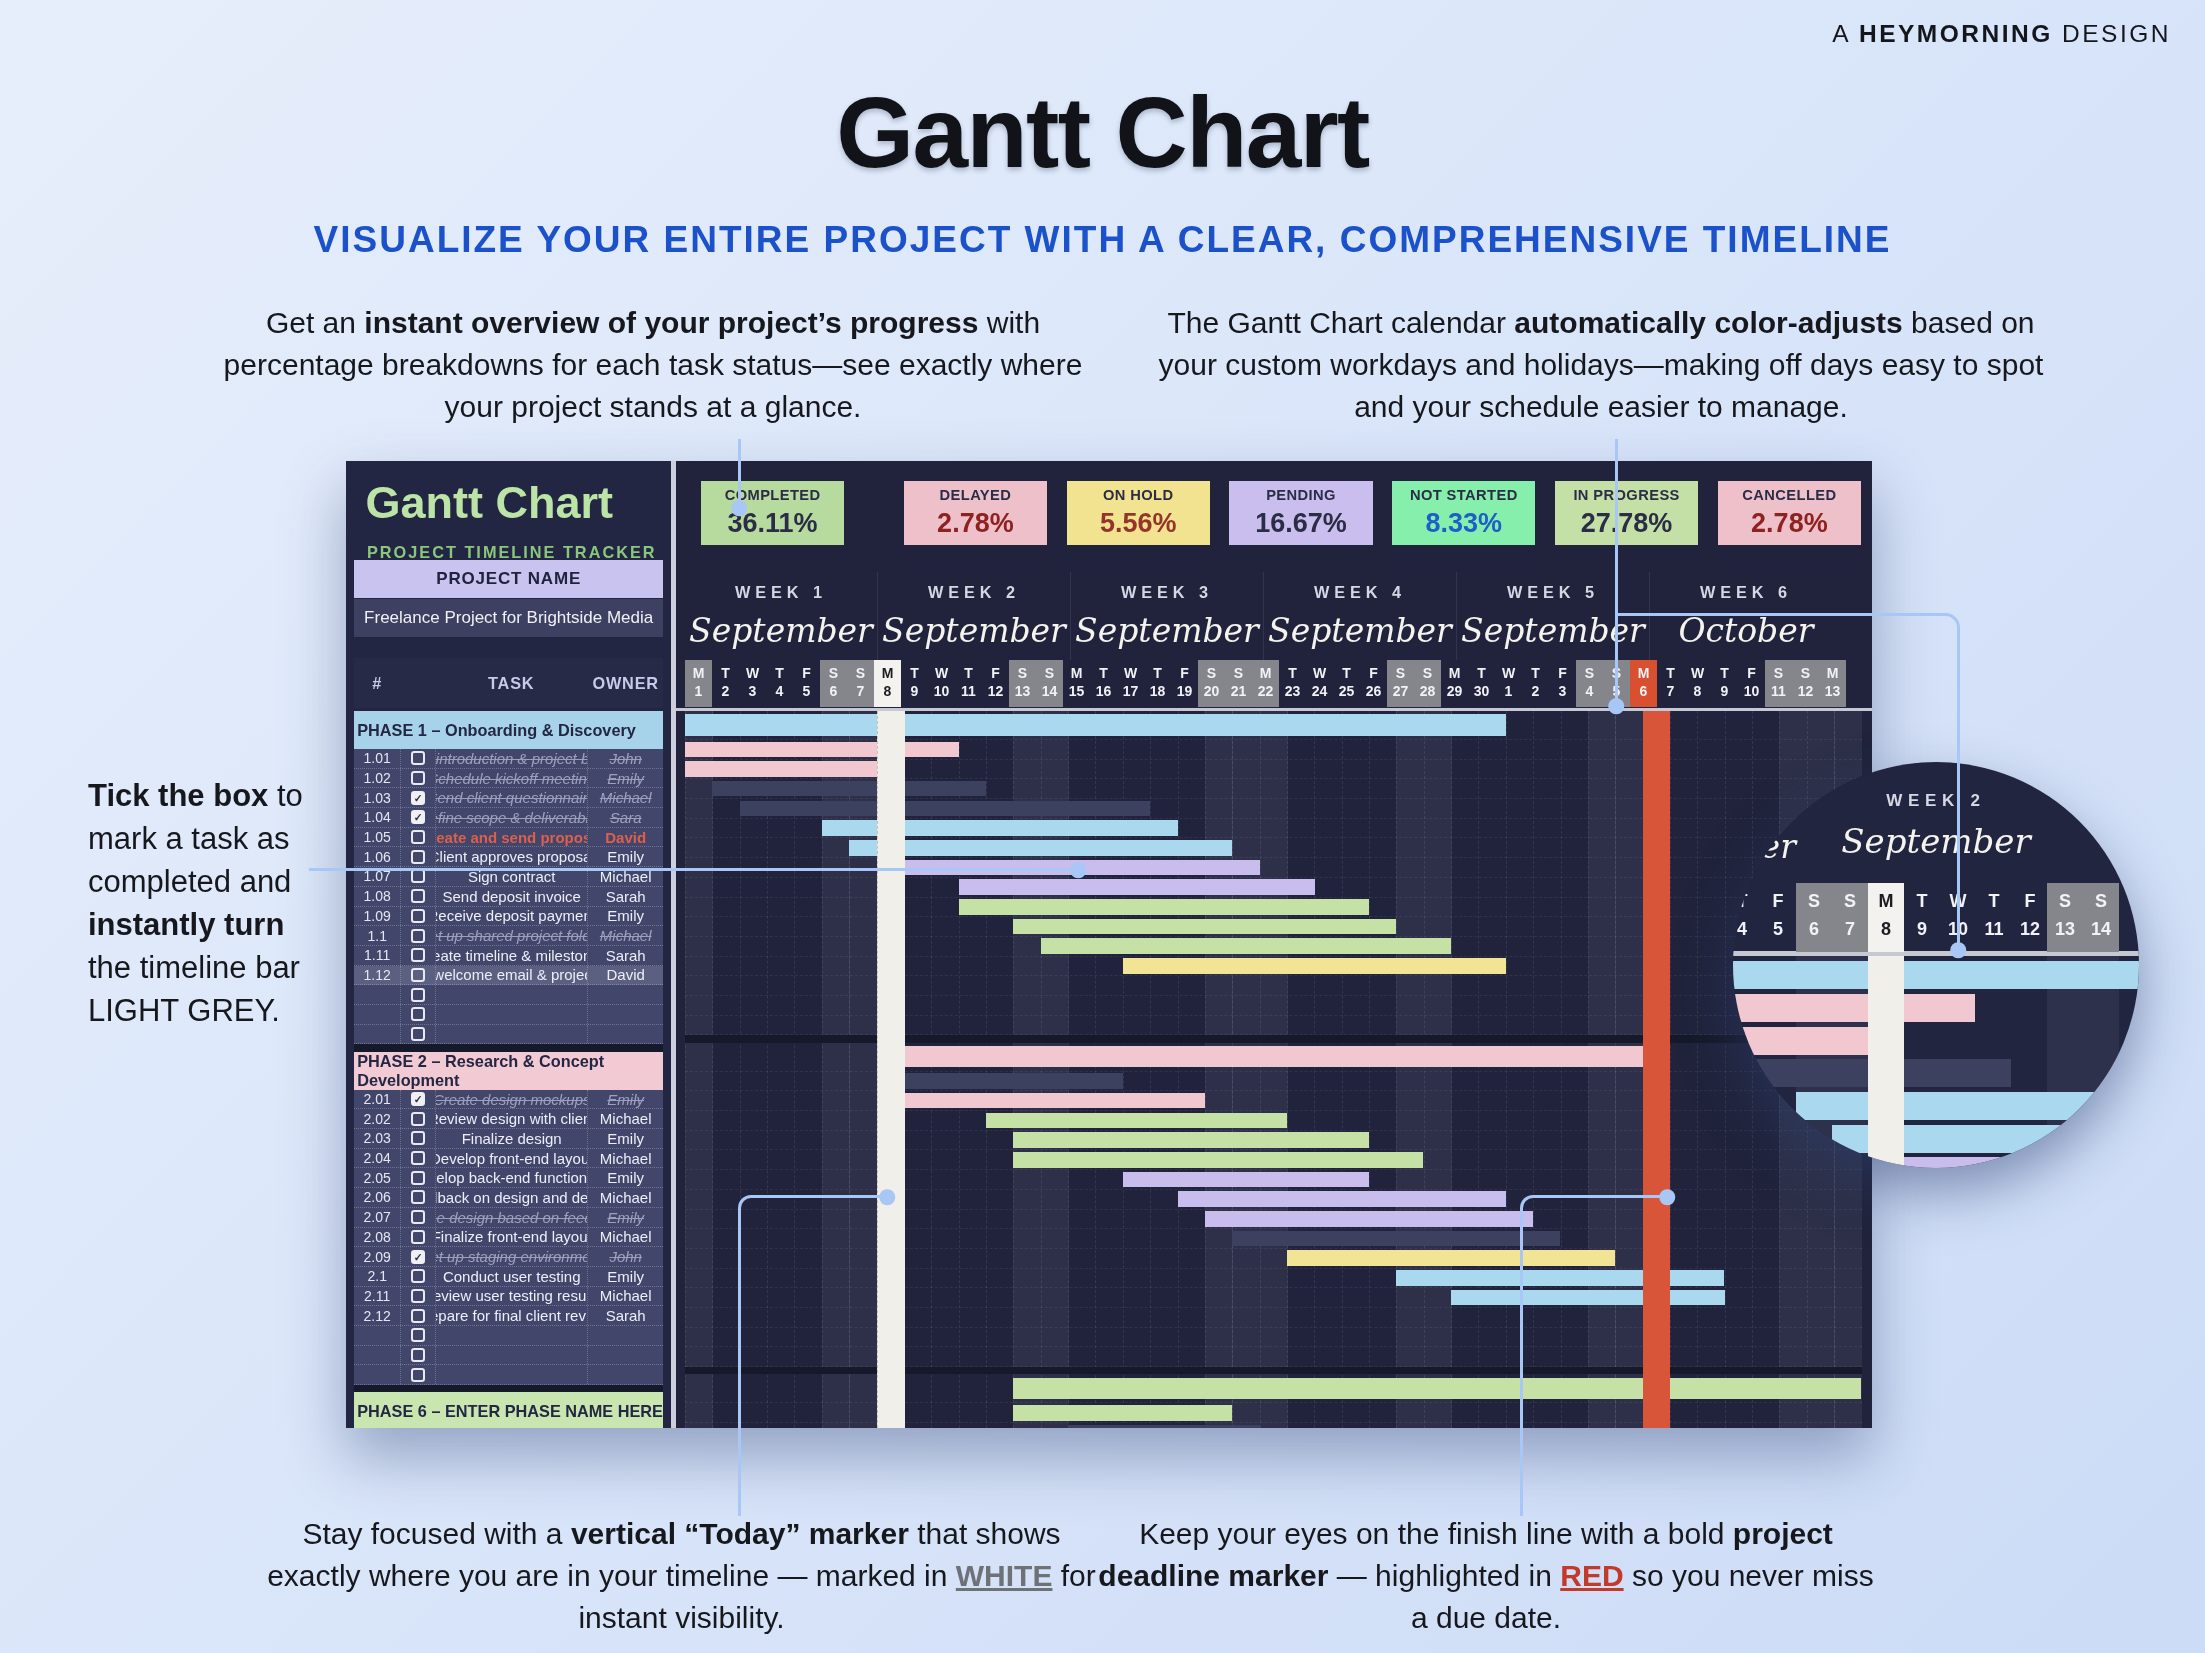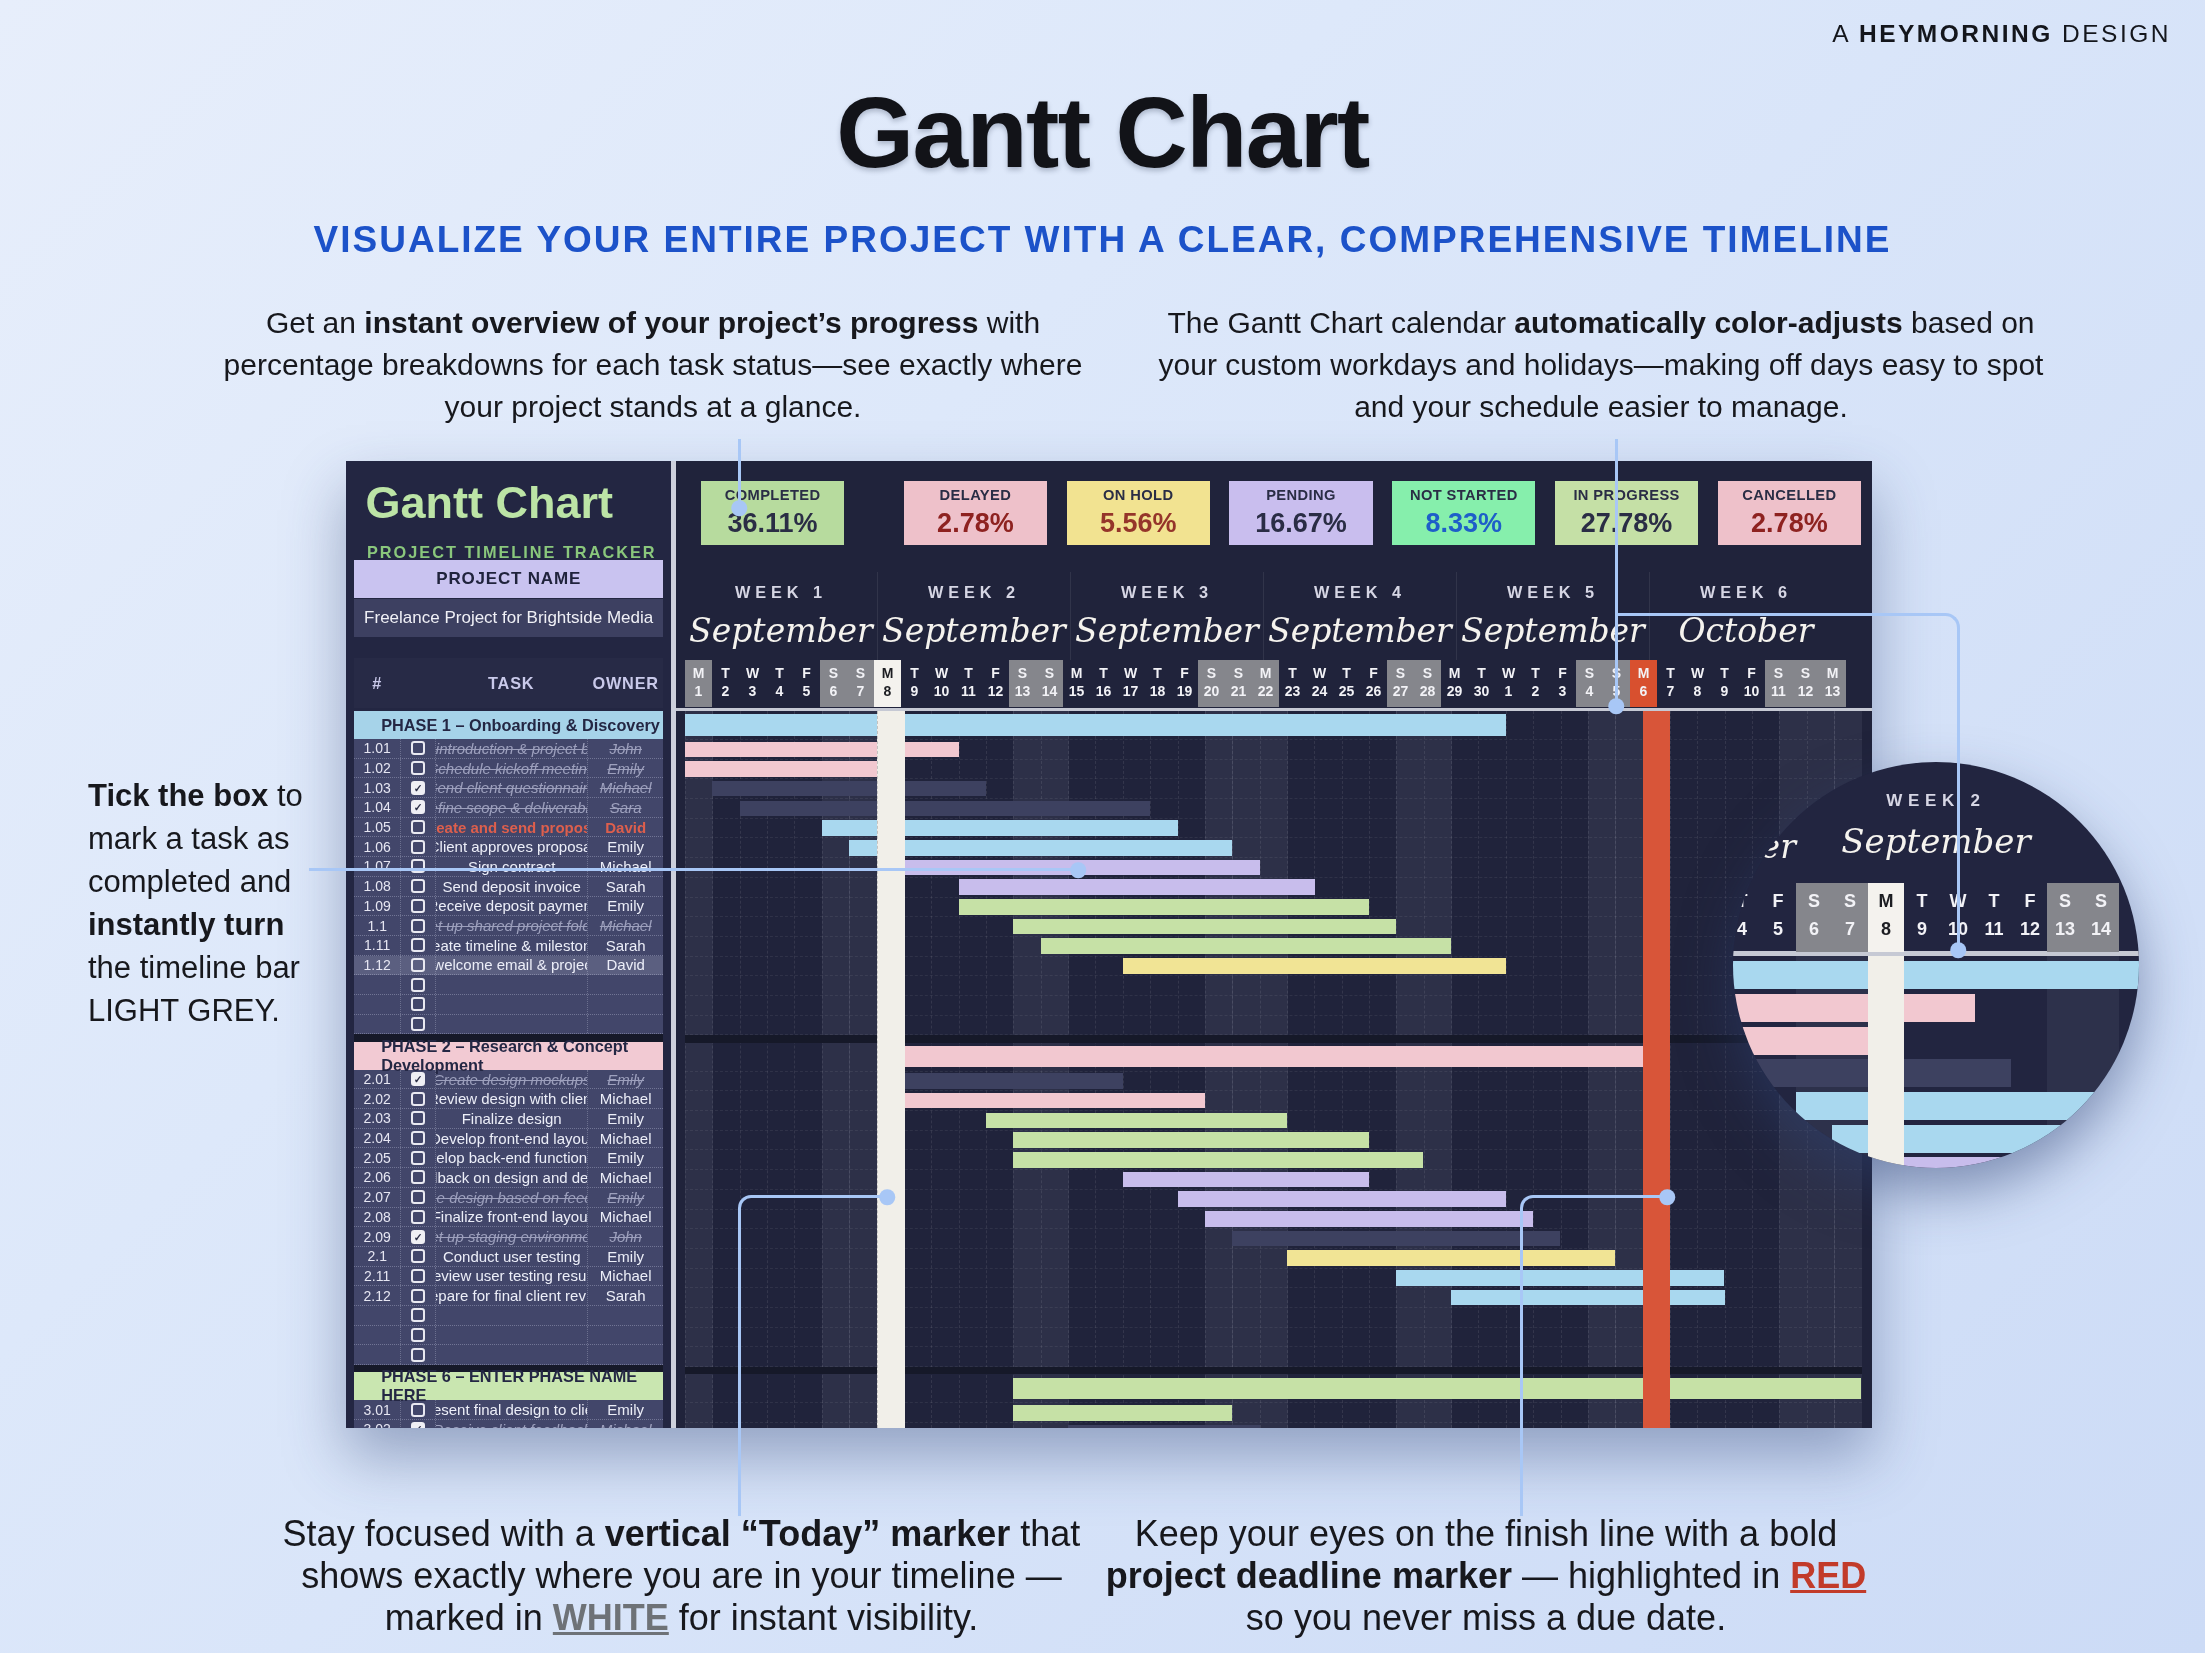--- a/index.html
+++ b/index.html
@@ -15,21 +15,21 @@
     text-shadow:0 3.3px 5.7px rgba(20,30,60,.25);}
   .subtitle{position:absolute;top:219px;left:0;width:100%;text-align:center;
     font-size:37px;color:#1c52c9;letter-spacing:2px;font-weight:600;}
   .subtitle .hv{font-weight:700;letter-spacing:2px;}
   .para{position:absolute;top:302px;font-size:30px;line-height:42px;color:#17181d;text-align:center;}
   .para b{font-weight:700;}
   #para-left{left:208px;width:890px;}
   #para-right{left:1156px;width:890px;}
   .sidenote{position:absolute;left:88px;top:774px;width:253px;font-size:31px;line-height:43px;color:#17181d;}
   .sidenote b{font-weight:700;}
-  .footnote{position:absolute;top:1513px;font-size:36px;line-height:42px;color:#17181d;text-align:center;}
+  .footnote{position:absolute;top:1513px;font-size:30px;line-height:42px;color:#17181d;text-align:center;}
   .footnote b{font-weight:700;}
   #foot-left{left:261px;width:841px;}
   #foot-right{left:1094px;width:784px;}
   .u-white{color:#6e7277;font-weight:700;text-decoration:underline;}
   .u-red{color:#c23b2a;font-weight:700;text-decoration:underline;}
 
   
   .chart{position:absolute;left:346px;top:461px;width:1526px;height:967px;
     background:#20233b;z-index:10;box-shadow:0 29px 57px rgba(45,65,115,.40);overflow:hidden;}
   .panel{position:absolute;left:0;top:0;width:325px;height:100%;background:#232642;}
@@ -89,21 +89,21 @@
   
   .prow{display:flex;align-items:center;height:18.7px;background:#42466a;
     border-bottom:0.8px dotted rgba(215,218,238,.32);font-size:15px;color:#eceef8;}
   .prow .c-num{width:46px;text-align:center;font-size:14px;color:#e6e6f2;border-right:0.8px dotted rgba(215,218,238,.28);align-self:stretch;display:flex;align-items:center;justify-content:center;}
   .prow .c-cb{width:34px;display:flex;align-items:center;justify-content:center;border-right:0.8px dotted rgba(215,218,238,.28);align-self:stretch;}
   .prow .c-task{flex:1;text-align:center;overflow:hidden;white-space:nowrap;align-self:stretch;display:flex;align-items:center;justify-content:center;}
   .prow .c-owner{width:75px;text-align:center;overflow:hidden;white-space:nowrap;border-left:0.8px dotted rgba(215,218,238,.28);align-self:stretch;display:flex;align-items:center;justify-content:center;}
   .prow.highlight{background:#5b5f80;}
   .prow.strike .c-task,.prow.strike .c-owner{color:#9da0bd;text-decoration:line-through;font-style:italic;}
   .prow.red .c-task,.prow.red .c-owner{color:#dd5f4d;font-weight:700;}
-  .phead{height:28px;display:flex;align-items:center;font-size:16.3px;font-weight:700;color:#242744;padding-left:27px;box-sizing:border-box;}
+  .phead{height:38px;display:flex;align-items:center;font-size:16.3px;font-weight:700;color:#242744;padding-left:3px;box-sizing:border-box;}
   .cb{width:14px;height:14px;border:2px solid #e9e9f1;border-radius:3.3px;box-sizing:border-box;
     display:flex;align-items:center;justify-content:center;font-size:10.6px;color:#2a2d45;background:transparent;}
   .cb.checked{background:#efeff4;border-color:#efeff4;font-weight:700;}
 
   
   .inset{position:absolute;left:1733px;top:762px;width:406px;height:406px;border-radius:50%;
     background:#222540;overflow:hidden;z-index:30;box-shadow:0 24.5px 53px rgba(45,65,115,.5);}
   .inset .iw{position:absolute;top:29px;left:0;width:100%;text-align:center;font-size:17px;letter-spacing:5.7px;color:#d6d6e4;font-weight:600;}
   .inset .im{position:absolute;top:59px;left:0;width:100%;text-align:center;font-size:34px;font-family:"DejaVu Serif",serif;font-style:italic;color:#f5f3ee;}
   .inset .ip{position:absolute;top:65px;left:6.5px;font-size:33px;font-family:"DejaVu Serif",serif;font-style:italic;color:#f5f3ee;}

